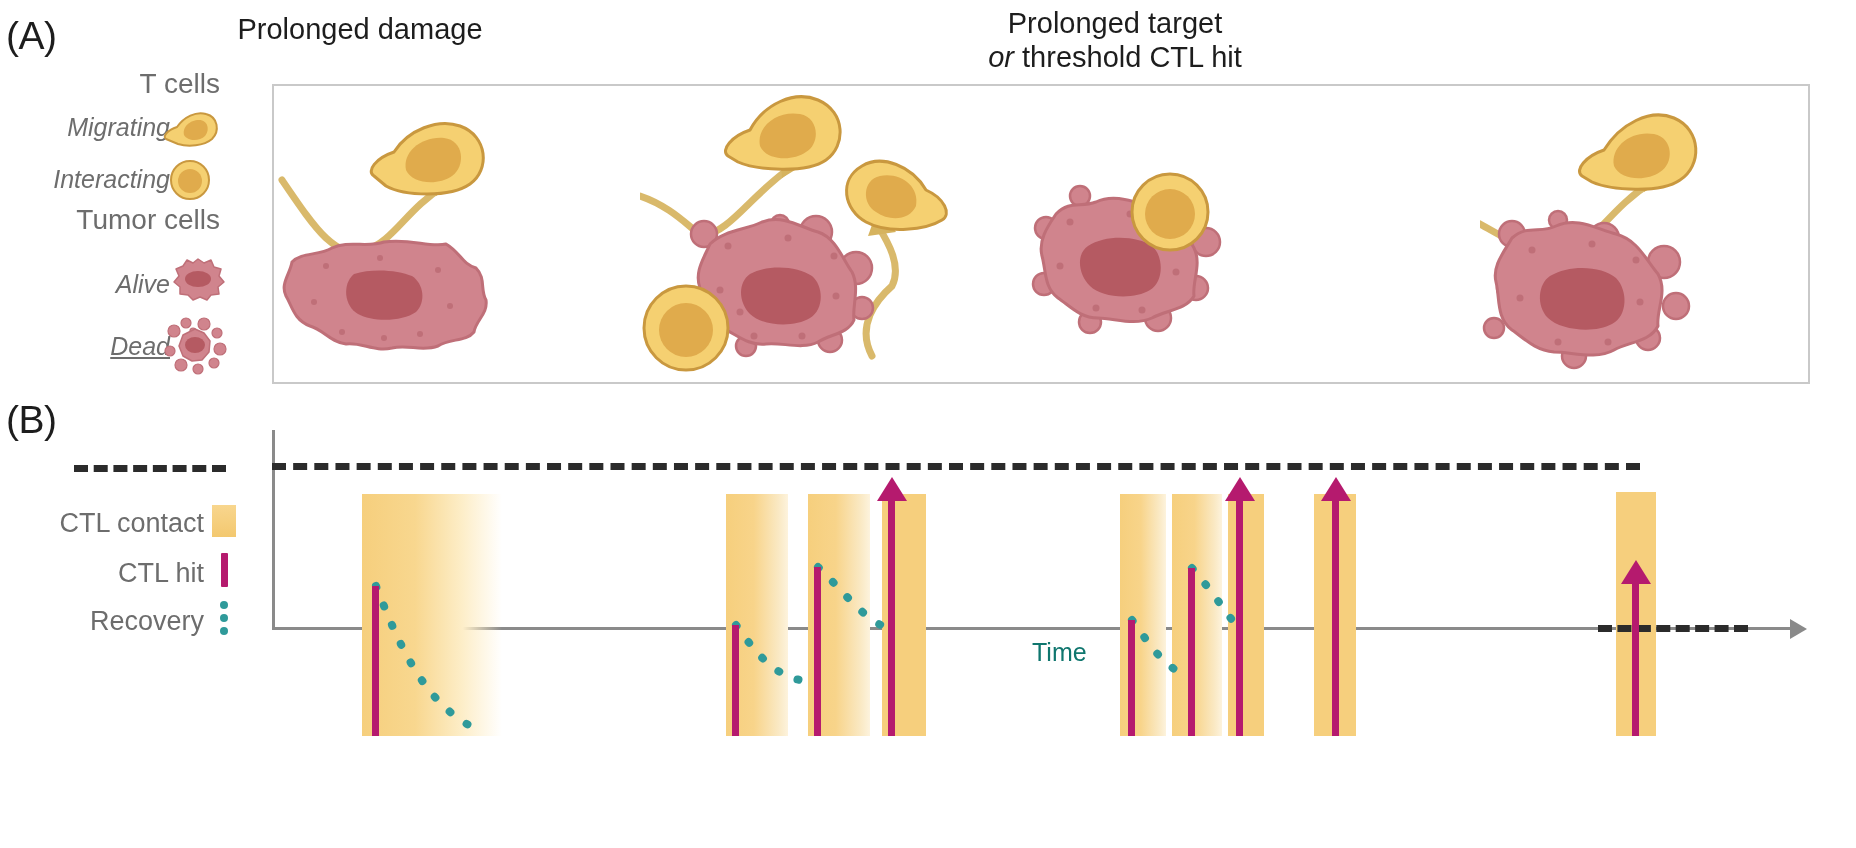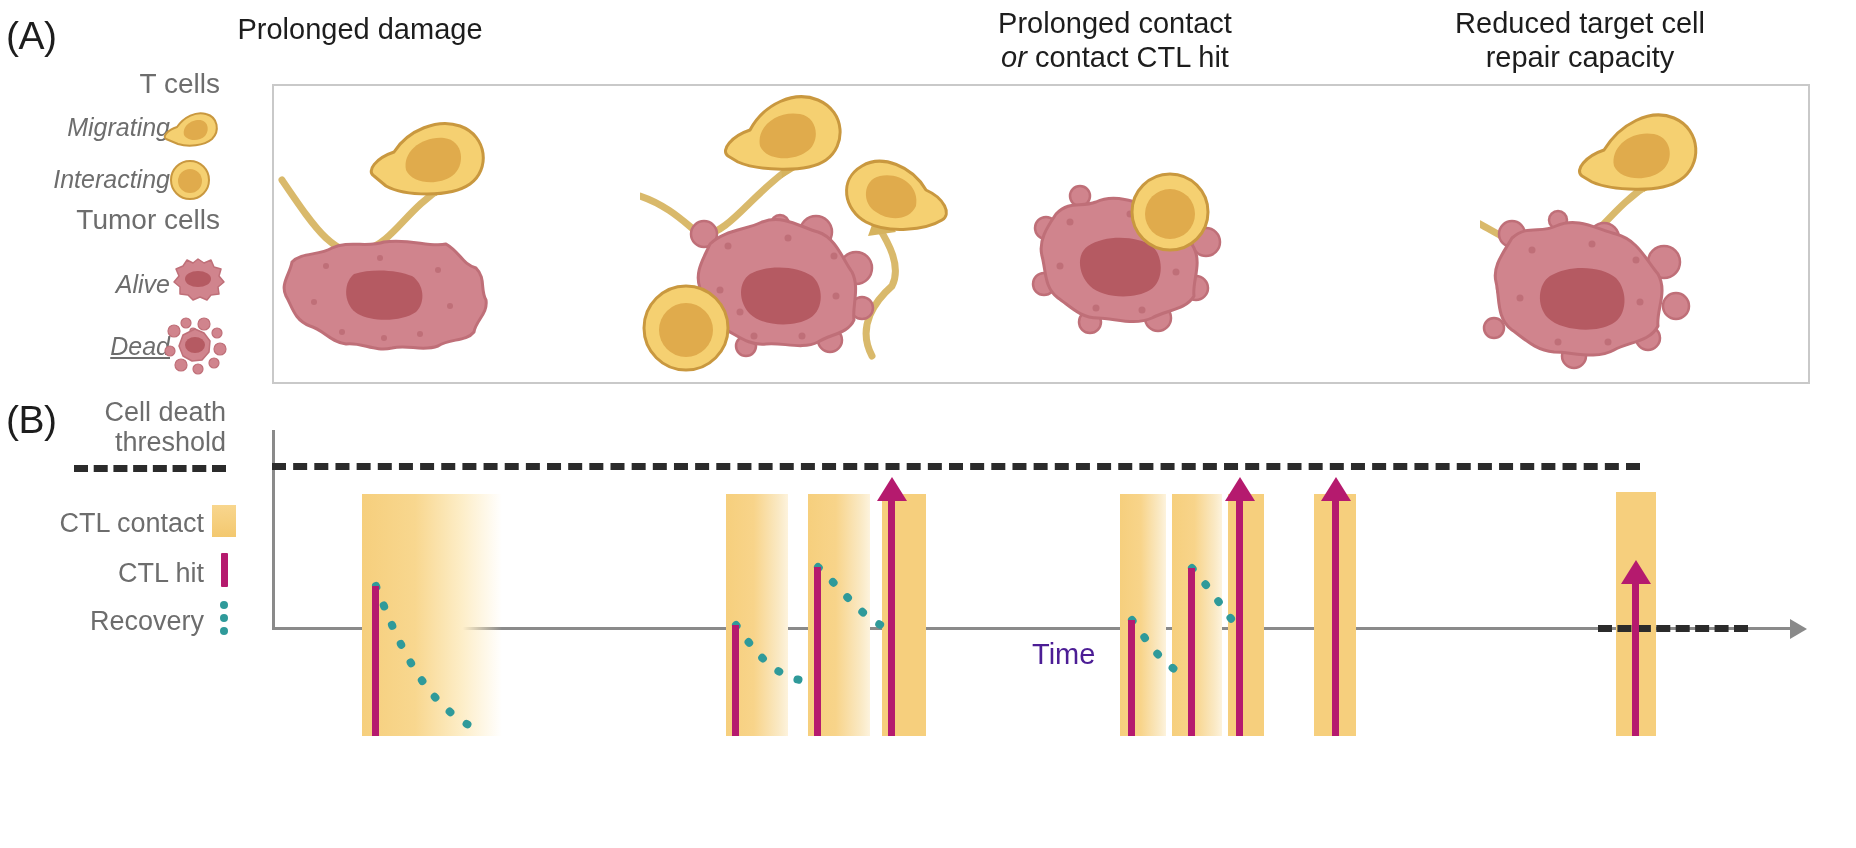--- a/index.html
+++ b/index.html
@@ -46,21 +46,21 @@
   }
 
   .axis-y{position:absolute;left:272px;top:430px;width:3px;height:200px;background:#8a8a8a;}
   .axis-x{position:absolute;left:272px;top:627px;height:3px;background:#8a8a8a;}
   .axis-arrow{
     position:absolute;width:0;height:0;
     border-top:10px solid transparent;border-bottom:10px solid transparent;
     border-left:17px solid #8a8a8a;
   }
   .axis-label{
-    position:absolute;font-size:29px;color:#4c1d95;
+    position:absolute;font-size:25px;color:#0f766e;
   }
 
   
   .threshold{
     position:absolute;height:0;
     border-top:7px dashed #2b2b2b;
   }
   .legend-dash{
     position:absolute;height:0;border-top:7px dashed #2b2b2b;
   }
@@ -100,28 +100,24 @@
 
   <div class="abs panel-letter" style="left:6px;top:14px;">(A)</div>
   <div class="abs panel-letter" style="left:6px;top:398px;">(B)</div>
 
   <div class="col-title" style="left:200px;top:12px;width:320px;">
     <div>Prolonged damage</div>
   </div>
 
 
   <div class="col-title" style="left:950px;top:6px;width:330px;">
-    <div>Prolonged contact</div>
-    <div><span class="ital">or</span><span> contact CTL hit</span></div>
-  </div>
-
-  <div class="col-title" style="left:1390px;top:6px;width:380px;">
-    <div>Reduced target cell</div>
-    <div>repair capacity</div>
-  </div>
+    <div>Prolonged target</div>
+    <div><span class="ital">or</span><span> threshold CTL hit</span></div>
+  </div>
+
 
   <div class="legend-head" style="left:30px;top:68px;width:190px;">T cells</div>
 
   <div class="legend-sub" style="left:20px;top:113px;width:150px;">Migrating</div>
   <div class="cellart" style="left:160px;top:105px;width:62px;height:46px;">
     <svg viewBox="0 0 62 46" width="62" height="46">
       <path d="M6 34 C2 31 8 25 17 22 C24 12 36 6 46 9 C58 12 60 26 52 34 C44 41 28 42 18 39 Z" fill="#f5d071" stroke="#c9983f" stroke-width="2" stroke-linejoin="round"></path>
       <path d="M24 30 C22 22 30 15 39 15 C48 15 50 25 45 31 C40 36 28 37 24 30 Z" fill="#e0ab4c"></path>
     </svg>
   </div>
@@ -320,24 +316,20 @@
           <circle cx="34" cy="82" r="3.5"></circle>
             <circle cx="154" cy="86" r="3.5"></circle>
           <circle cx="72" cy="126" r="3.5"></circle>
             <circle cx="122" cy="126" r="3.5"></circle>
           <circle cx="150" cy="44" r="3.5"></circle>
         </g>
       </g>
     </svg>
   </div>
 
-  <div class="legend-b two" style="left:30px;top:398px;width:196px;text-align:right;">
-    <div>Cell death</div>
-    <div>threshold</div>
-  </div>
   <div class="legend-dash" style="left:74px;top:465px;width:152px;"></div>
 
   <div class="legend-b" style="left:26px;top:508px;width:178px;">CTL contact</div>
   <div class="legend-swatch" style="left:212px;top:505px;width:24px;height:32px;"></div>
 
   <div class="legend-b" style="left:26px;top:558px;width:178px;text-align:right;">CTL hit</div>
   <div class="legend-hit" style="left:221px;top:553px;height:34px;"></div>
 
   <div class="legend-b" style="left:26px;top:606px;width:178px;text-align:right;">Recovery</div>
   <div class="legend-recov" style="left:216px;top:600px;width:16px;height:38px;">

